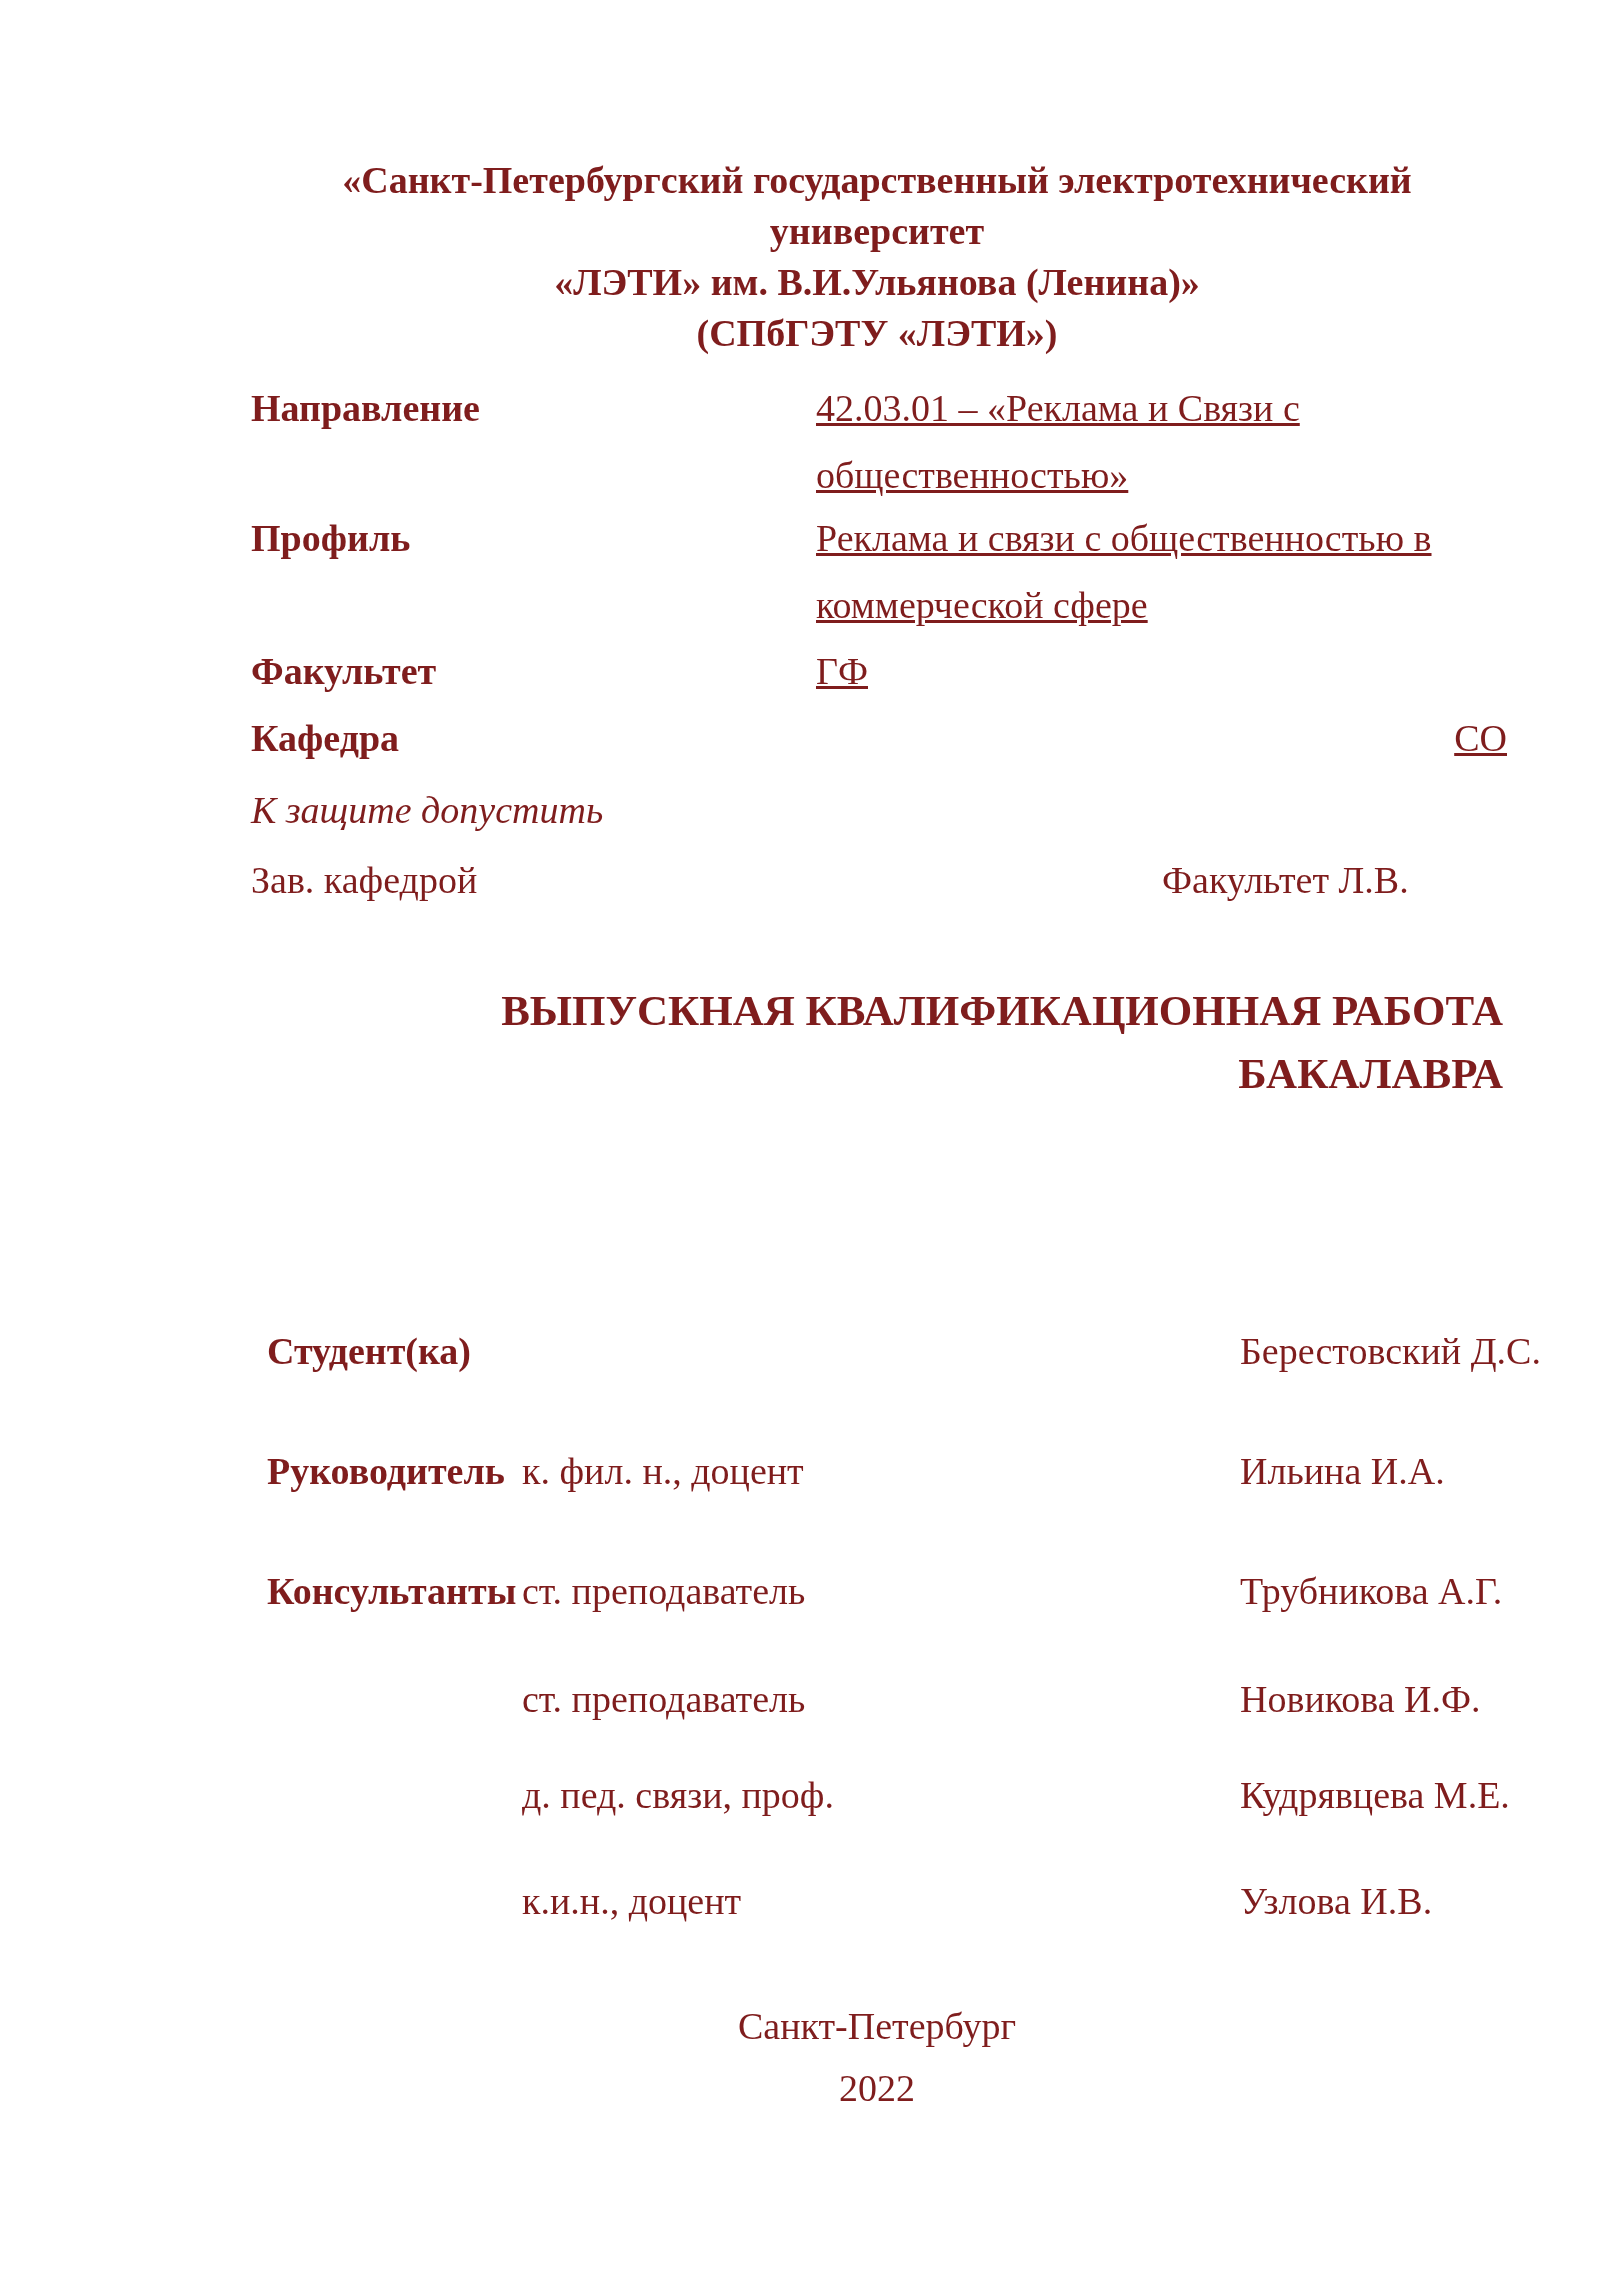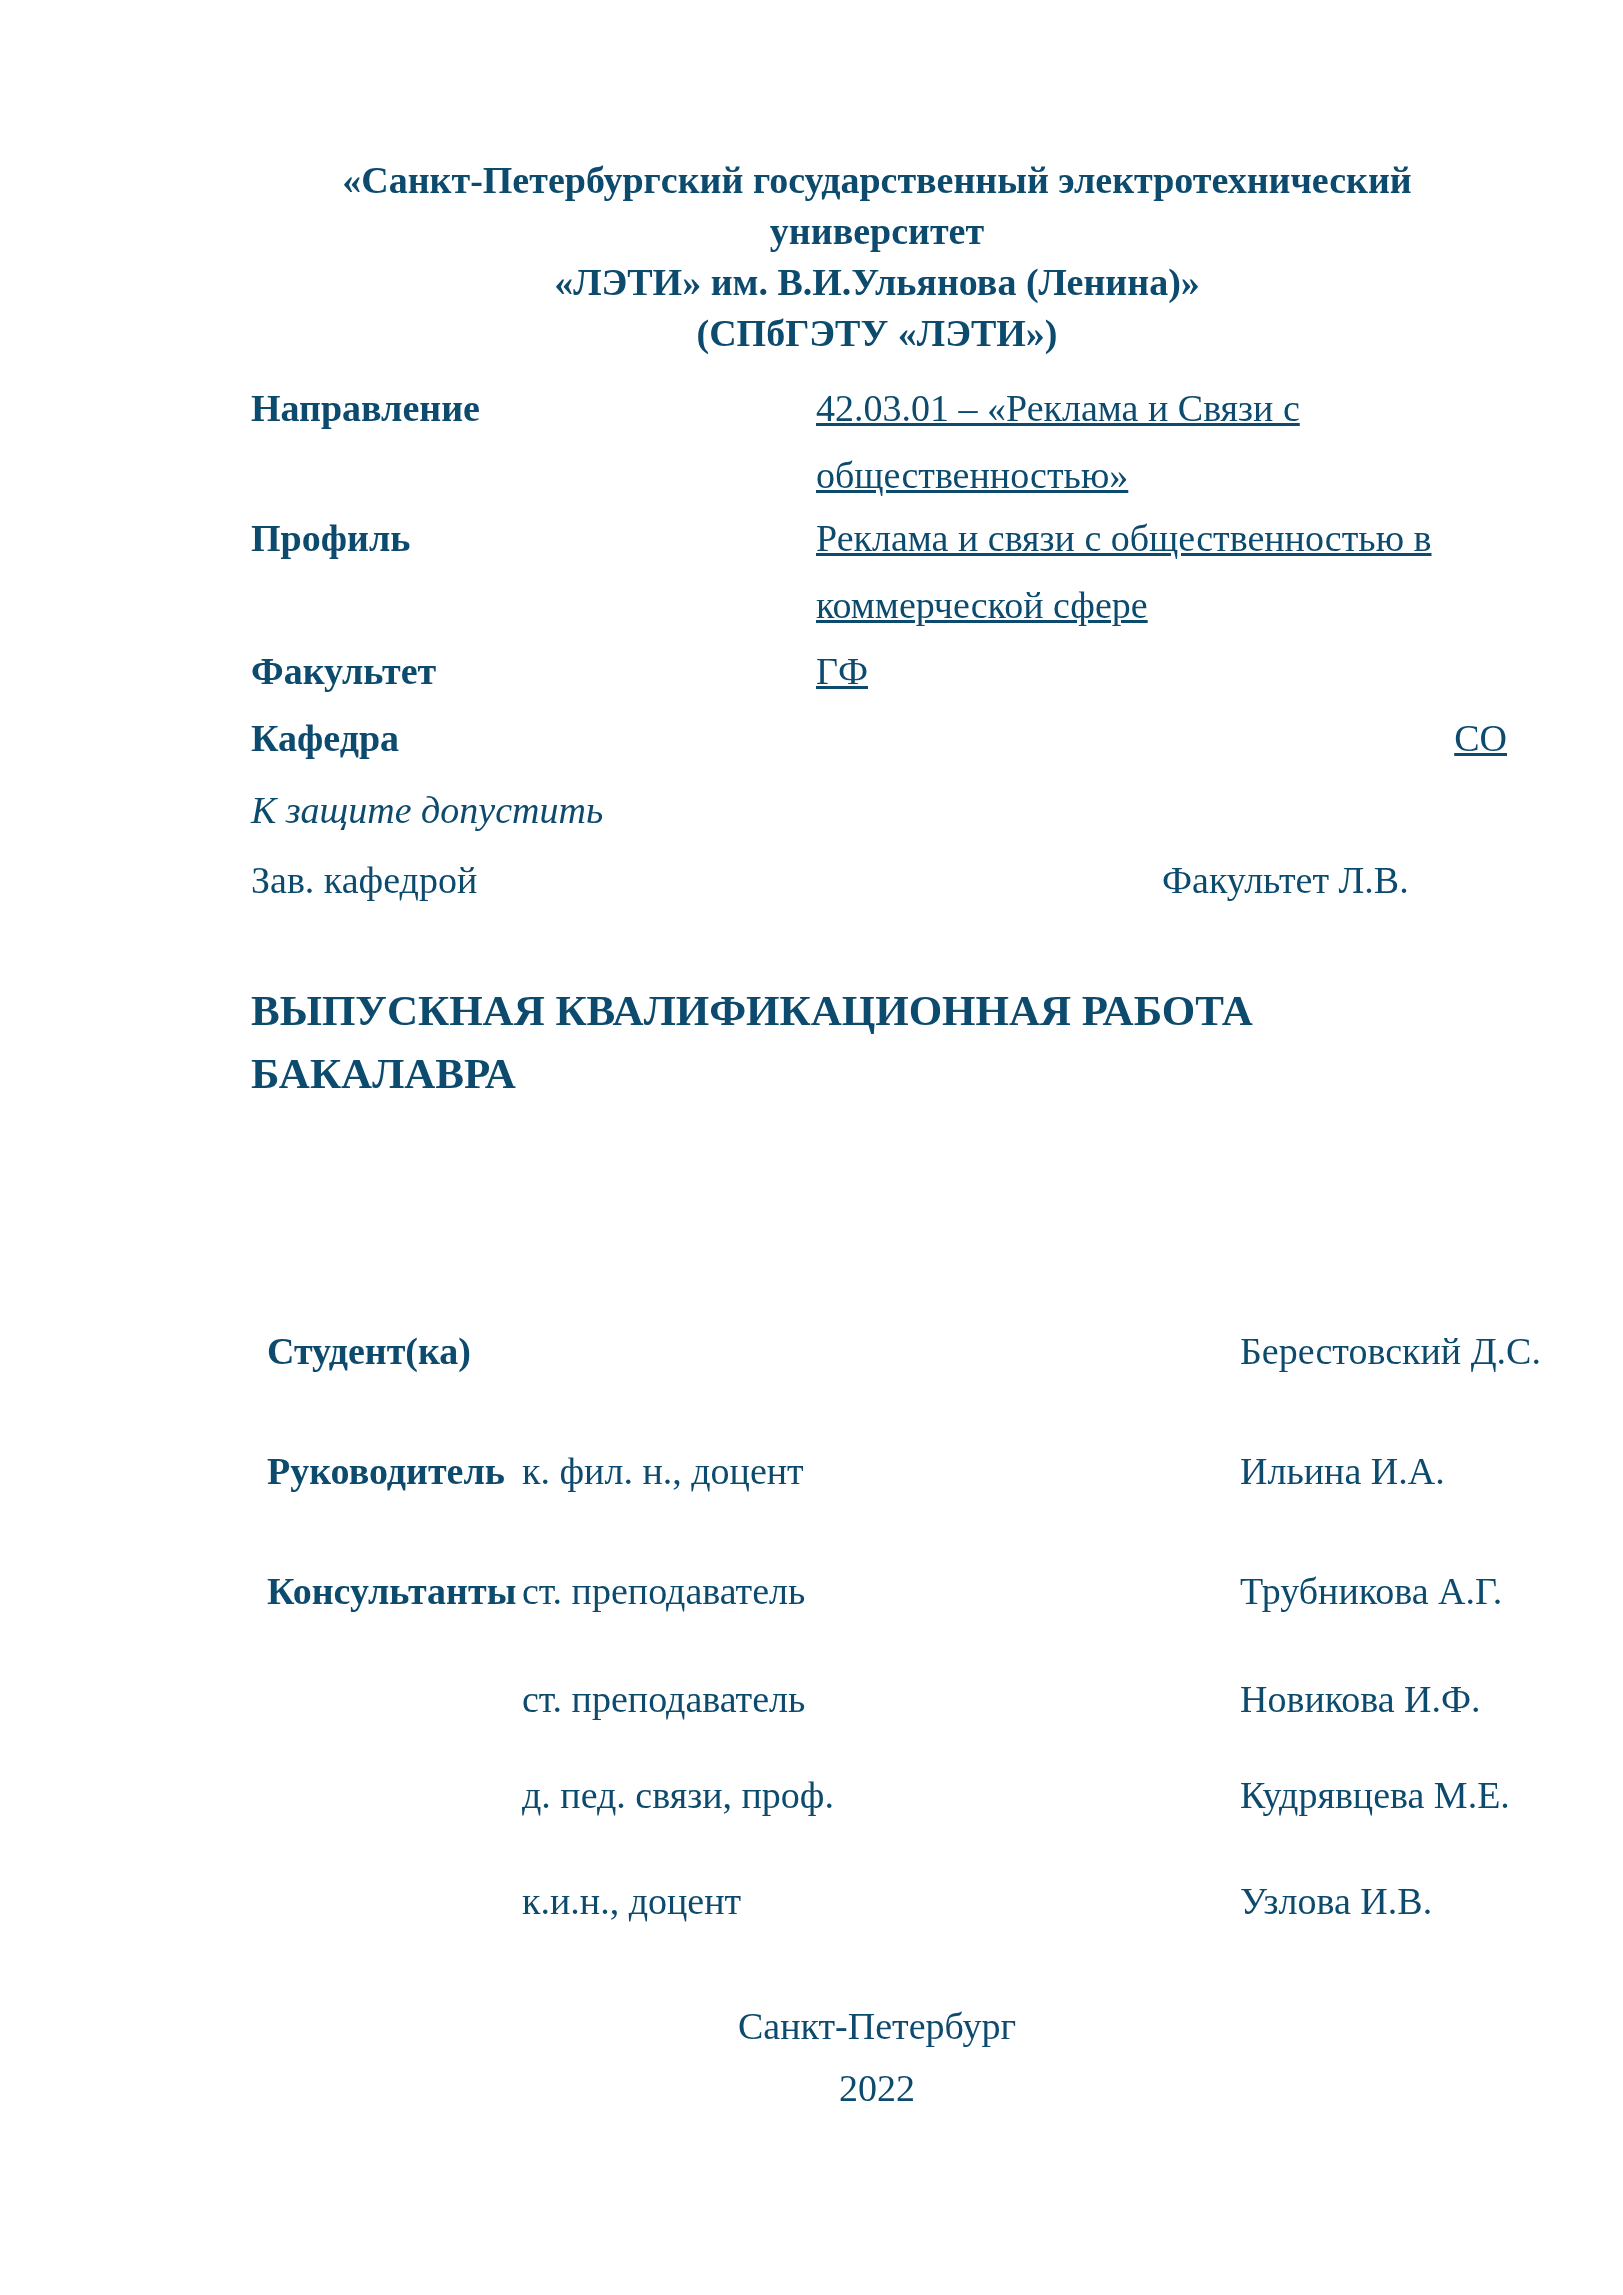--- a/index.html
+++ b/index.html
@@ -5,21 +5,21 @@
   html, body {
     margin: 0;
     padding: 0;
     background: #ffffff;
   }
   .page {
     position: relative;
     width: 1623px;
     height: 2295px;
     background: #ffffff;
-    color: #0c4a6e;
+    color: #7f1d1d;
     font-family: "Liberation Serif", "DejaVu Serif", serif;
     font-size: 38px;
     overflow: hidden;
   }
   .abs { position: absolute; }
 
   
   .university-header {
     left: 251px;
     top: 155px;
@@ -70,21 +70,21 @@
     height: 47px;
     line-height: 38px;
   }
   .department-head-label { position: absolute; left: 0; white-space: nowrap; }
   .department-head-name  { position: absolute; left: 911px; white-space: nowrap; }
 
   
   .work-title {
     left: 251px;
     width: 1252px;
-    text-align: left;
+    text-align: right;
     font-weight: bold;
     font-size: 43px;
     line-height: 43px;
     white-space: nowrap;
   }
   .work-title-1 { top: 989px; }
   .work-title-2 { top: 1052px; }
 
   
   .thesis-theme {

